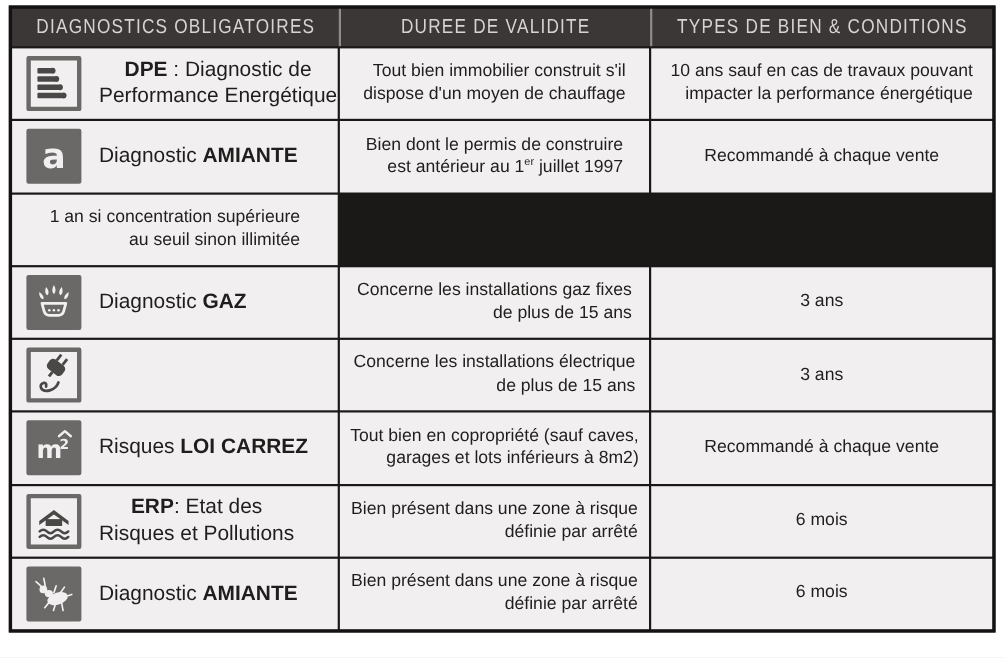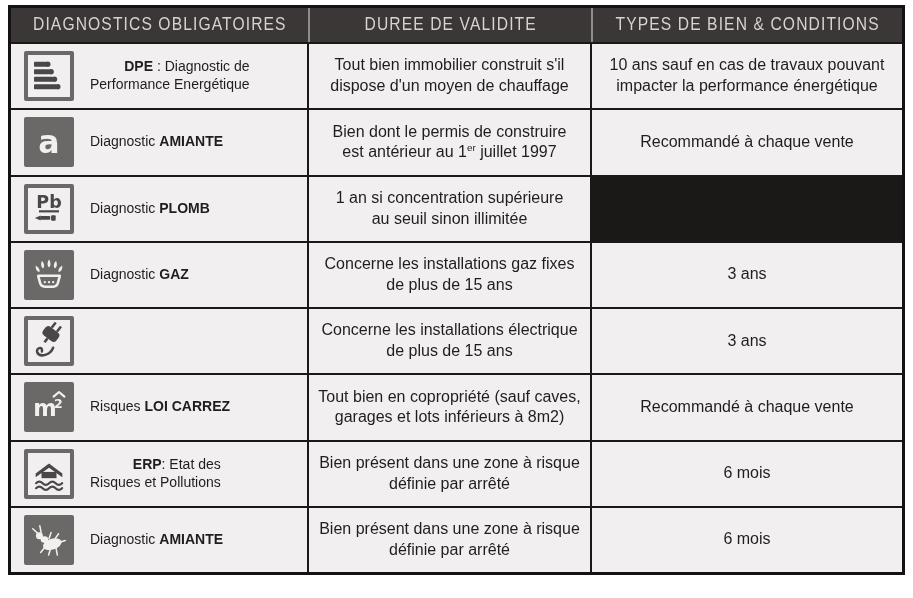--- a/index.html
+++ b/index.html
@@ -55,25 +55,25 @@
     grid-template-columns: 296fr 281fr 310fr;
     gap: 2px;
     background: var(--grid-line);
   }
   .cell {
     background: var(--cell-bg);
     display: flex; align-items: center;
     overflow: hidden;
   }
   .name-cell { padding-left: 13px; gap: 16px; justify-content: flex-start; }
-  .center-cell { justify-content: center; text-align: center; padding: 4px 8px; }
+  .center-cell { justify-content: center; text-align: right; padding: 4px 8px; }
 
   .name-text {
-    font-size: 14px; line-height: 1.28;
-    white-space: pre-line; text-align: right;
+    font-size: 19px; line-height: 1.28;
+    white-space: pre-line; text-align: center;
   }
   .cond-text, .val-text {
     font-size: 16px; line-height: 1.3;
     white-space: pre-line;
   }
   .b { font-weight: 700; }
   sup { font-size: 62%; vertical-align: super; line-height: 0; }
 
   .icon-box {
     width: 50px; height: 50px; flex: 0 0 50px;
@@ -140,34 +140,20 @@
     <div class="cell center-cell">
       <span class="cond-text"><span>Bien dont le permis de construire
 est antérieur au 1</span><sup>er</sup><span> juillet 1997</span></span>
     </div>
     <div class="cell center-cell">
       <span class="val-text"><span>Recommandé à chaque vente</span></span>
     </div>
   </div>
 
   <div class="row">
-    <div class="cell name-cell">
-      <span class="icon-box outlined">
-            <svg viewBox="0 0 48 48">
-              <text x="24" y="23" text-anchor="middle" font-size="21" font-weight="bold" fill="#4a4747" font-family="DejaVu Sans, sans-serif">Pb</text>
-              <rect x="12" y="25.5" width="24" height="2.6" fill="#4a4747"></rect>
-              <g fill="#4a4747">
-                <path d="M7,34.8 l7,-3 v6 z"></path>
-                <rect x="13.5" y="32.4" width="12" height="4.6" rx="1.2"></rect>
-                <rect x="26.5" y="31.4" width="5.5" height="6.6" rx="1.2"></rect>
-              </g>
-            </svg>
-          </span>
-      <span class="name-text"><span>Diagnostic </span><span class="b">PLOMB</span></span>
-    </div>
     <div class="cell center-cell">
       <span class="val-text"><span>1 an si concentration supérieure
 au seuil sinon illimitée</span></span>
     </div>
   </div>
 
   <div class="row">
     <div class="cell name-cell">
       <span class="icon-box filled">
             <svg viewBox="0 0 48 48">

